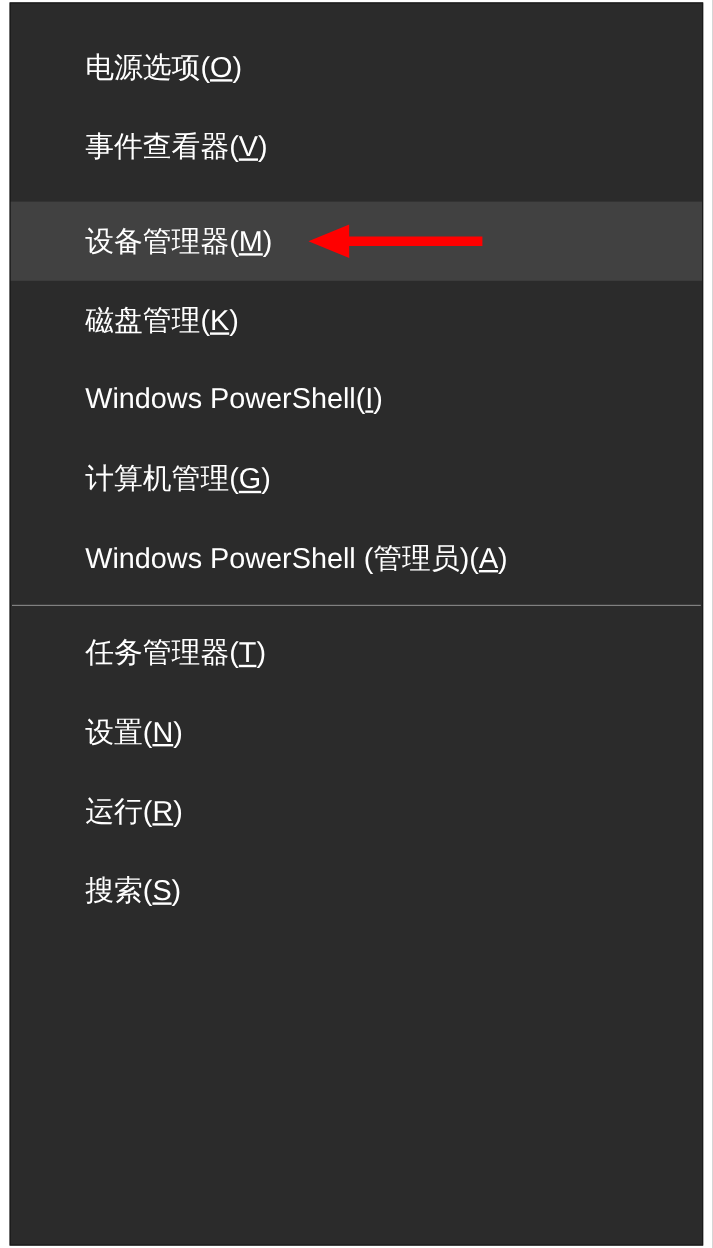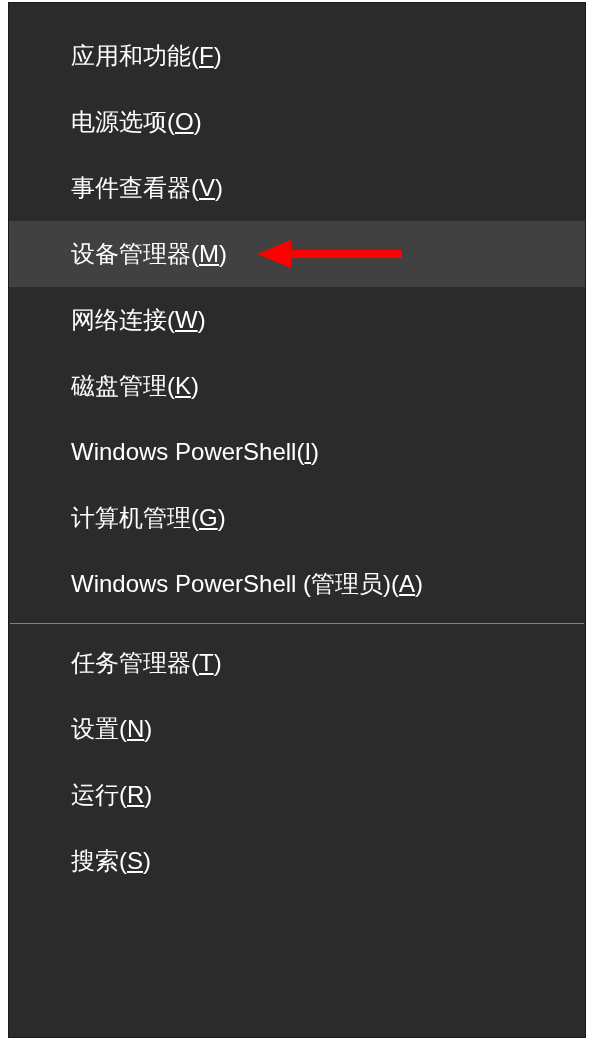--- a/index.html
+++ b/index.html
@@ -28,20 +28,21 @@
       display: flex;
       align-items: center;
       padding-left: 62px;
       color: #ffffff;
       font-size: 24px;
       cursor: default;
       position: relative;
     }
     .menu-item.highlighted {
       background: #414141;
+      margin-top: 13px;
     }
     .menu-item .label {
       white-space: nowrap;
     }
     .menu-item .underline {
       text-decoration: underline;
     }
     .separator {
       height: 1px;
       background: #808080;
@@ -58,37 +59,31 @@
       pointer-events: none;
     }
   </style>
 </head>
 <body>
 
 <div class="context-menu">
   <div class="spacer-top"></div>
   <div id="menu-body">
       <div class="menu-item">
-        <span class="label">应用和功能(<span class="underline">F</span>)</span>
-      </div>
-      <div class="menu-item">
         <span class="label">电源选项(<span class="underline">O</span>)</span>
       </div>
       <div class="menu-item">
         <span class="label">事件查看器(<span class="underline">V</span>)</span>
       </div>
       <div class="menu-item highlighted">
         <span class="label">设备管理器(<span class="underline">M</span>)</span>
         <svg width="150" height="40" viewBox="0 0 150 40" class="arrow-annotation">
           <line x1="145" y1="20" x2="30" y2="20" stroke="#ff0000" stroke-width="8"></line>
           <polygon points="0,20 34,6 34,34" fill="#ff0000"></polygon>
         </svg>
-      </div>
-      <div class="menu-item">
-        <span class="label">网络连接(<span class="underline">W</span>)</span>
       </div>
       <div class="menu-item">
         <span class="label">磁盘管理(<span class="underline">K</span>)</span>
       </div>
       <div class="menu-item">
         <span class="label">Windows PowerShell(<span class="underline">I</span>)</span>
       </div>
       <div class="menu-item">
         <span class="label">计算机管理(<span class="underline">G</span>)</span>
       </div>

